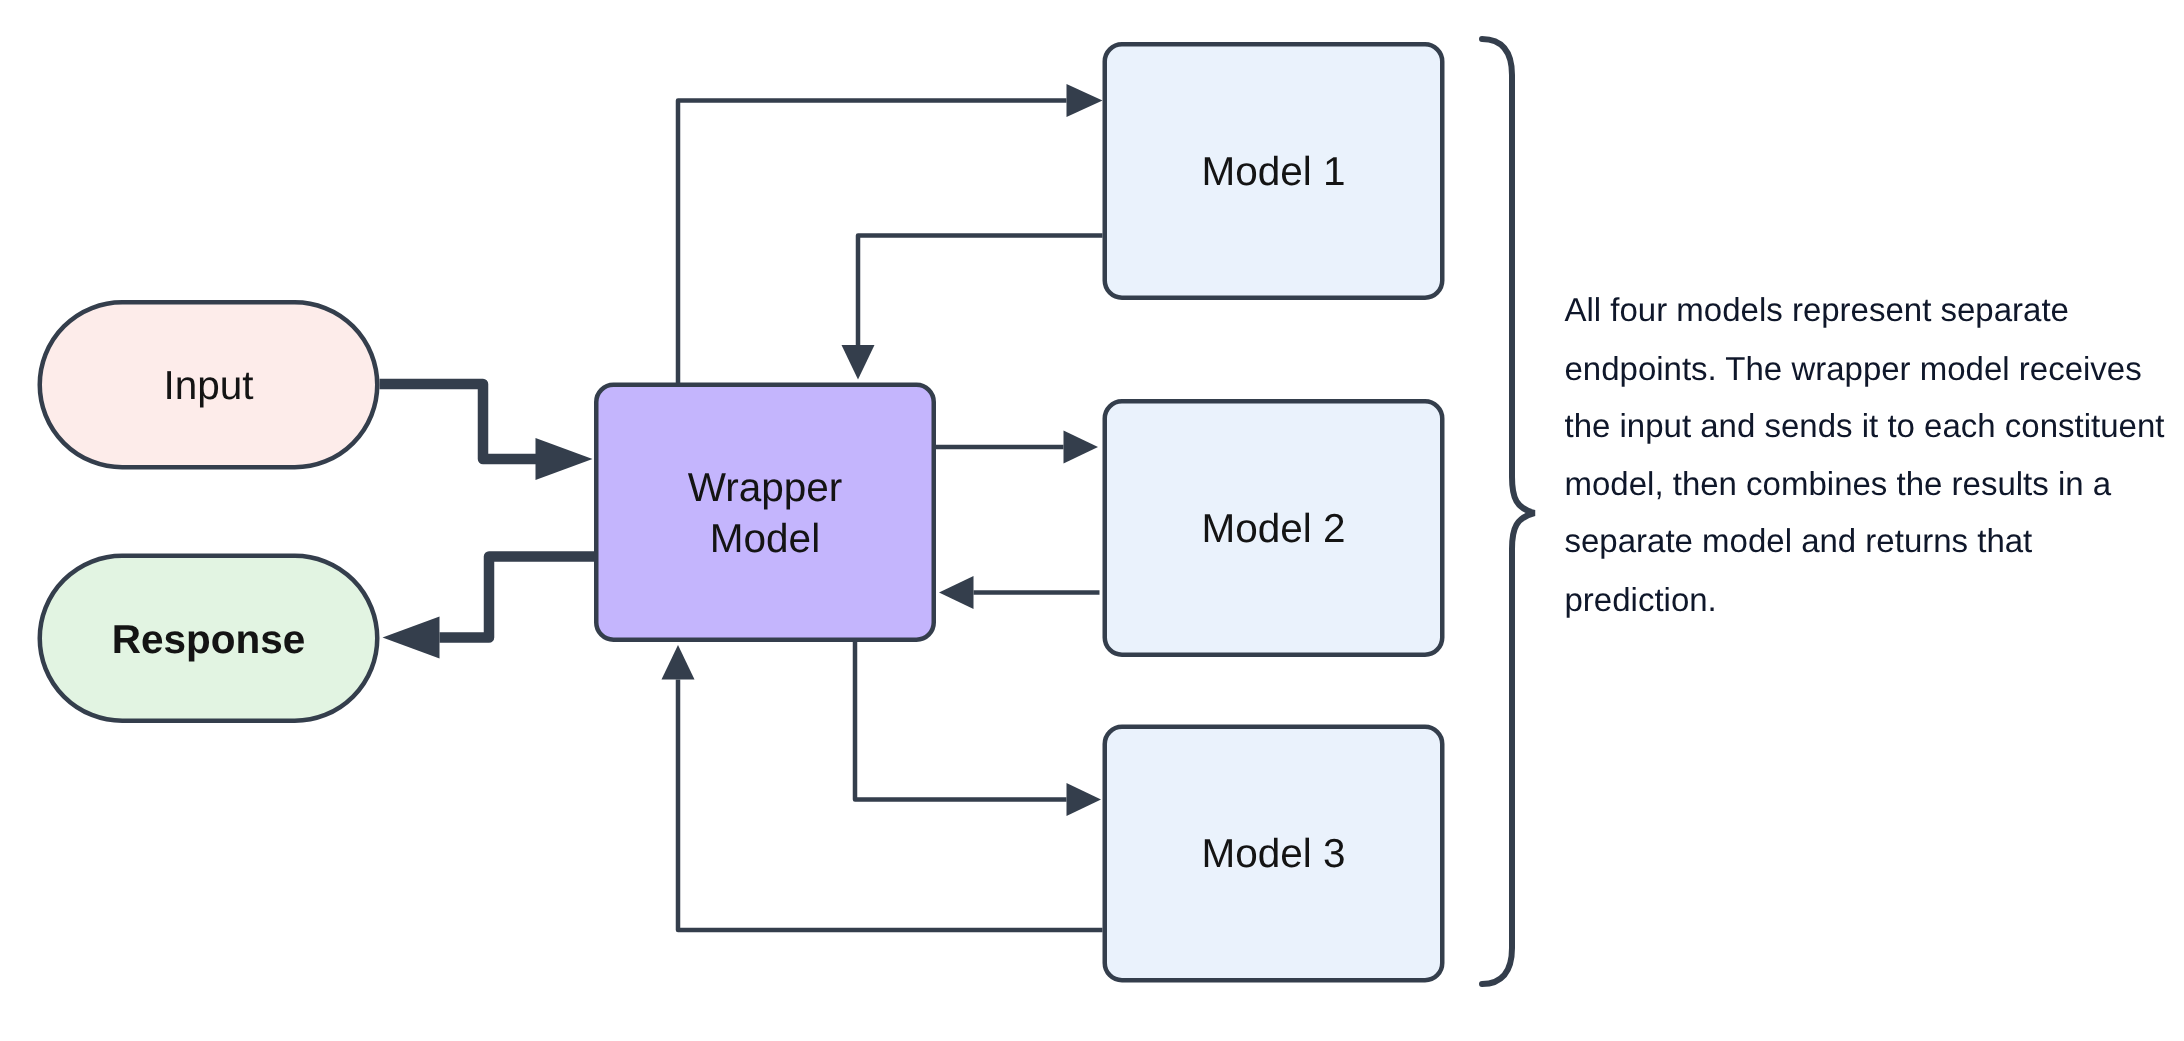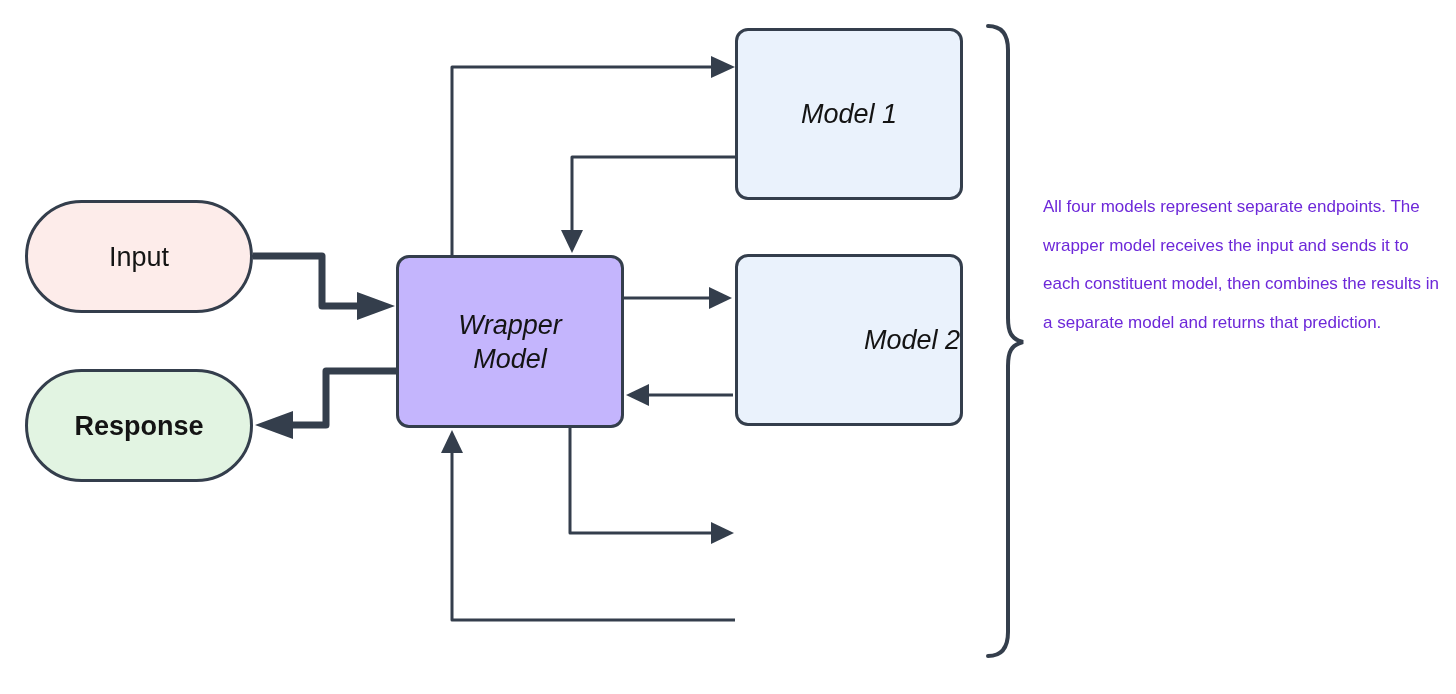--- a/index.html
+++ b/index.html
@@ -36,38 +36,37 @@
   }
   .pill {
     width: 228px;
     height: 113px;
     border-radius: 57px;
     text-align: center;
   }
   .rect {
     width: 228px;
     border-radius: 13px;
-    font-style: italic;
   }
   .pill-input    { left: 25px;  top: 200px; background: #fdecea; }
   .pill-response { left: 25px;  top: 369px; background: #e2f4e2; font-weight: bold; }
   .rect-wrapper  { left: 396px; top: 255px; height: 173px; background: #c4b5fd; }
   .rect-model    { background: #eaf2fc; height: 172px; left: 735px; }
   .rect-model1   { top: 28px;  }
-  .rect-model2   { top: 254px; justify-content: flex-end; }
+  .rect-model2   { top: 266px; }
   .rect-model3   { top: 483px; }
   .node-label { display: inline-block; }
   .node-label.narrow { max-width: 135px; }
   #annotation {
     position: absolute;
     left: 1043px;
     top: 188px;
     width: 402px;
-    color: #6d28d9;
-    font-size: 17px;
+    color: #0f172a;
+    font-size: 22px;
     line-height: 38.5px;
   }
   .stroke-thin {
     fill: none;
     stroke: #343e4c;
     stroke-width: 3;
     stroke-linejoin: round;
   }
   .stroke-thick {
     fill: none;
@@ -153,16 +152,19 @@
   </div>
 
   <div class="node rect rect-model rect-model1">
     <span class="node-label">Model 1</span>
   </div>
 
   <div class="node rect rect-model rect-model2">
     <span class="node-label">Model 2</span>
   </div>
 
+  <div class="node rect rect-model rect-model3">
+    <span class="node-label">Model 3</span>
+  </div>
 
   <div id="annotation">All four models represent separate endpoints. The wrapper model receives the input and sends it to each constituent model, then combines the results in a separate model and returns that prediction.</div>
 
 </div>
 
 </body></html>

